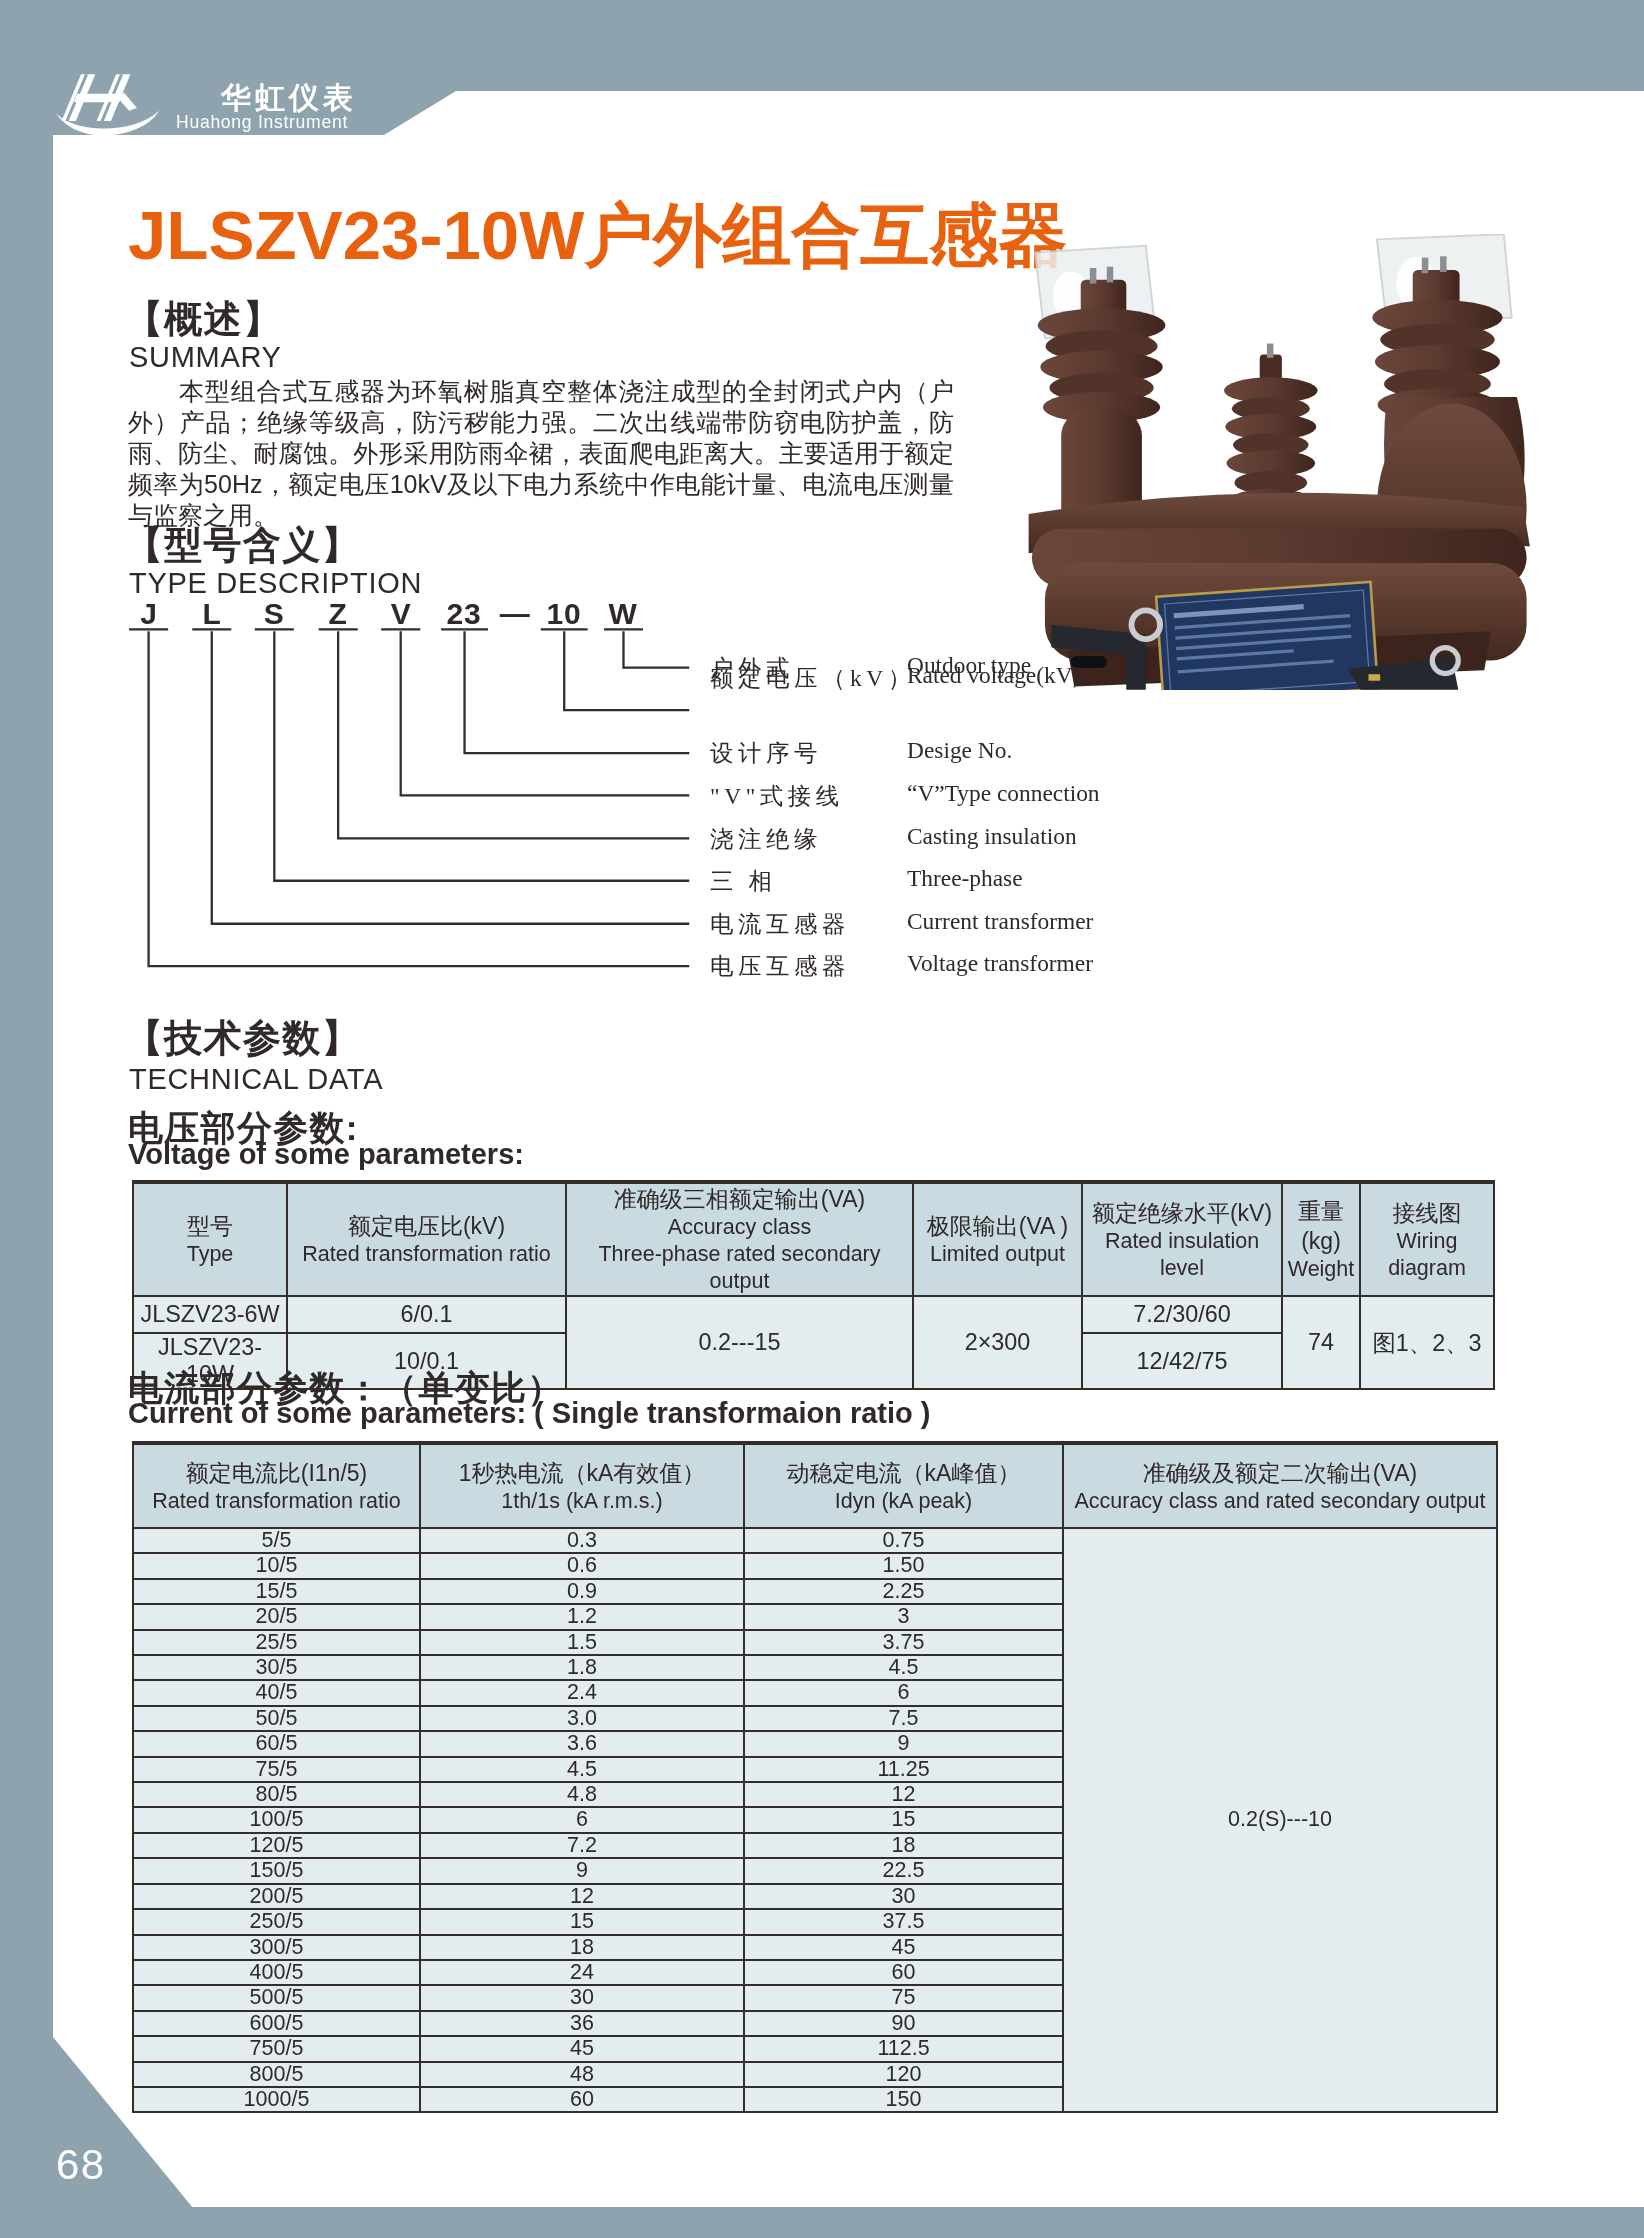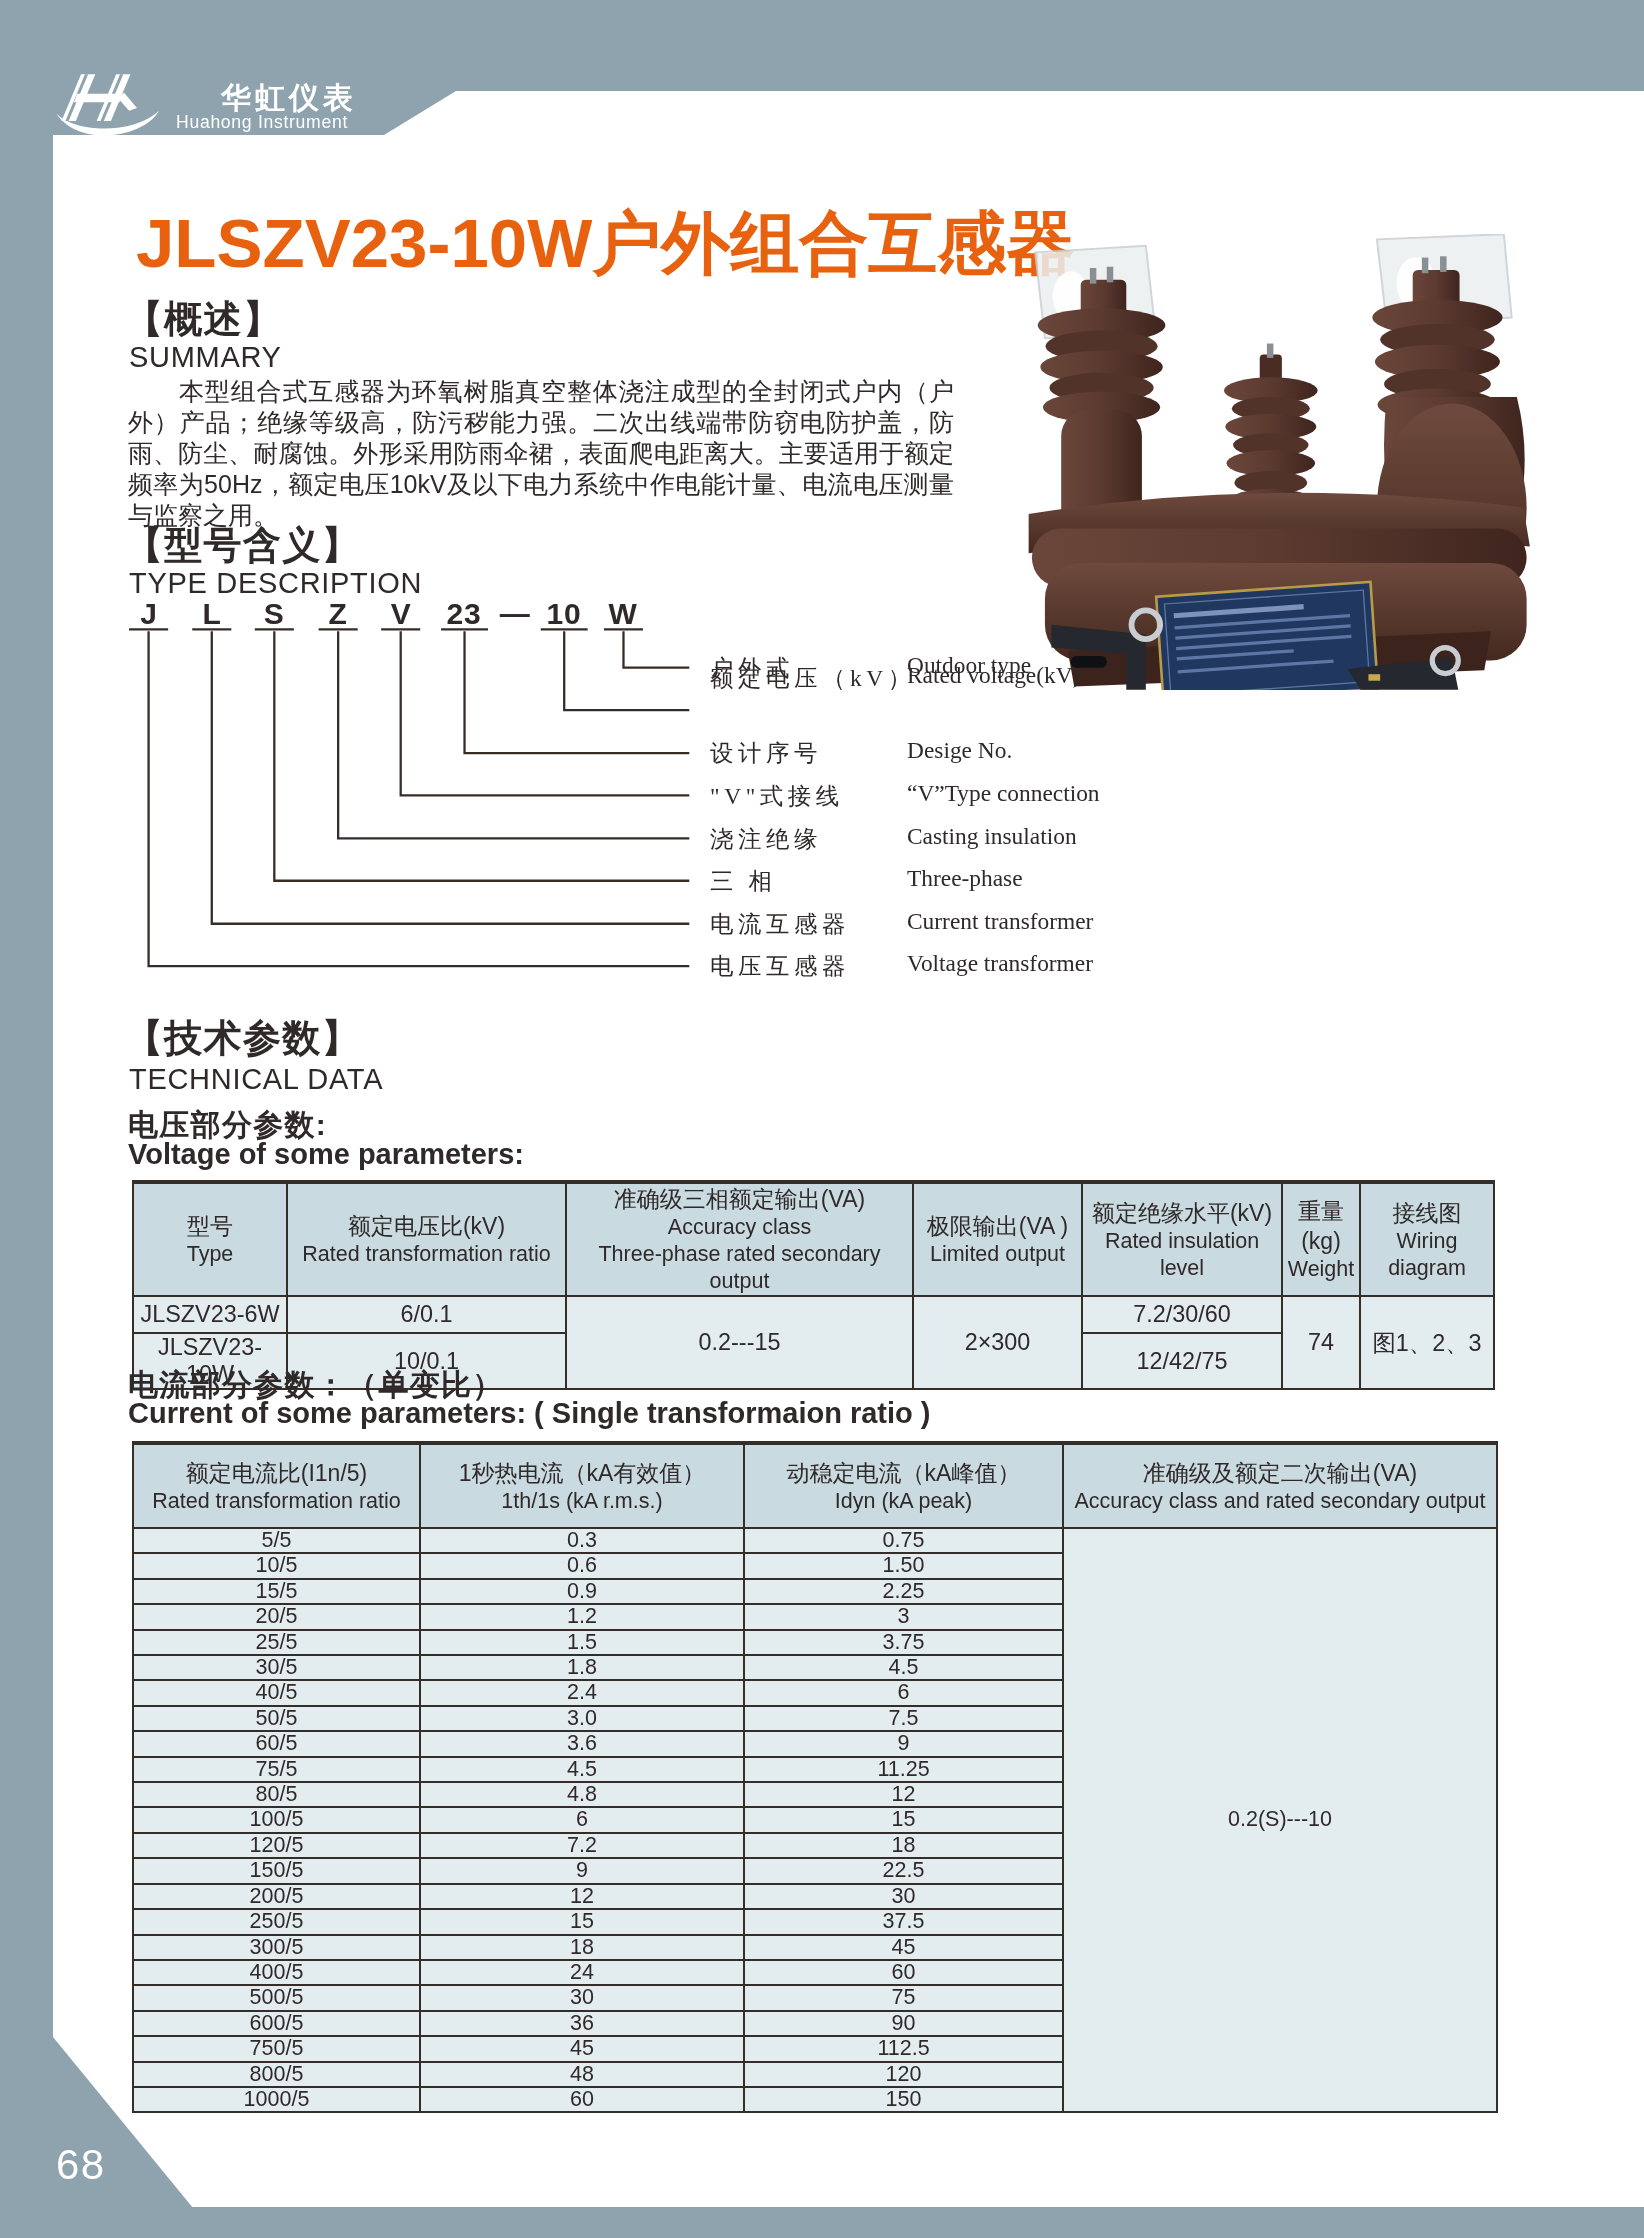--- a/index.html
+++ b/index.html
@@ -18,21 +18,21 @@
 
   
   .logo-mark{left:51px;top:73px;width:114px;height:65px;}
   .logo-cn{left:175px;top:78px;font-size:30px;color:#ffffff;font-weight:700;letter-spacing:3.9px;margin-left:46px;}
   .logo-en{left:176px;top:112px;font-size:17.6px;color:#ffffff;letter-spacing:0.7px;}
 
   
   .doc-title{left:128px;top:190px;font-size:69px;font-weight:700;color:#e8610f;letter-spacing:0px;}
   .h-cn{font-size:38px;font-weight:700;color:#30292a;letter-spacing:1.3px;}
   .h-en{font-size:29px;font-weight:500;color:#30292a;letter-spacing:0.7px;}
-  .sub-cn{font-size:30px;font-weight:700;letter-spacing:1.3px;}
+  .sub-cn{font-size:35px;font-weight:700;letter-spacing:1.3px;}
   .sub-en{font-size:29px;font-weight:600;letter-spacing:0px;}
 
   .summary-p{left:128px;top:376px;width:826px;font-size:25px;line-height:31px;
              text-align:justify;text-indent:51px;}
 
   
   .code-letter{position:absolute;top:597px;transform:translateX(-50%);
                font-size:30px;font-weight:700;letter-spacing:0.7px;}
   .dia-row{position:absolute;left:0;width:1645px;height:30px;}
   .dia-cn{position:absolute;left:710px;font-size:23.4px;font-family:"Liberation Serif",serif;
@@ -78,21 +78,21 @@
   <polygon points="46,2 68,2 38,74 16,74" fill="#ffffff"></polygon>
   <polygon points="52,2 57,2 27,74 22,74" fill="#8fa3af"></polygon>
   <polygon points="100,2 122,2 92,74 70,74" fill="#ffffff"></polygon>
   <polygon points="106,2 111,2 81,74 76,74" fill="#8fa3af"></polygon>
   <polygon points="40,32 110,32 105,45 35,45" fill="#ffffff"></polygon>
   <polygon points="112,30 132,54 120,58 104,40" fill="#ffffff"></polygon>
 </svg>
 <div class="abs logo-cn">华虹仪表</div>
 <div class="abs logo-en">Huahong Instrument</div>
 
-<h1 class="abs doc-title" style="margin:8px;">JLSZV23-10W户外组合互感器</h1>
+<h1 class="abs doc-title" style="margin:0;">JLSZV23-10W户外组合互感器</h1>
 
 <div class="abs h-cn" style="left:125px;top:294px;">【概述】</div>
 <div class="abs h-en" style="left:129px;top:341px;">SUMMARY</div>
 <p class="abs summary-p" style="margin:0;">本型组合式互感器为环氧树脂真空整体浇注成型的全封闭式户内（户外）产品；绝缘等级高，防污秽能力强。二次出线端带防窃电防护盖，防雨、防尘、耐腐蚀。外形采用防雨伞裙，表面爬电距离大。主要适用于额定频率为50Hz，额定电压10kV及以下电力系统中作电能计量、电流电压测量与监察之用。</p>
 
 <svg class="abs" style="left:931px;top:234px;" width="677" height="456" viewBox="0 0 1040 700">
   <defs>
     <linearGradient id="bg1" x1="0" y1="0" x2="1" y2="0">
       <stop offset="0" stop-color="#6b463a"></stop>
         <stop offset="0.5" stop-color="#5b3a30"></stop>

